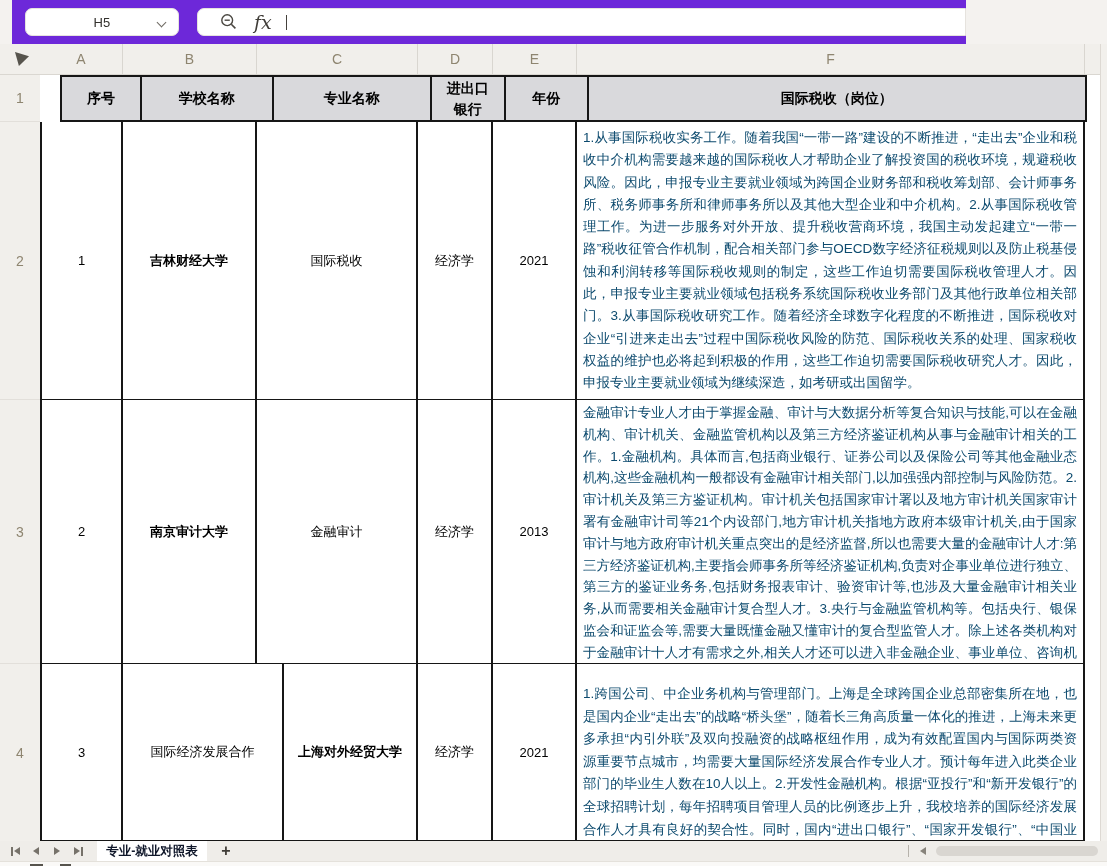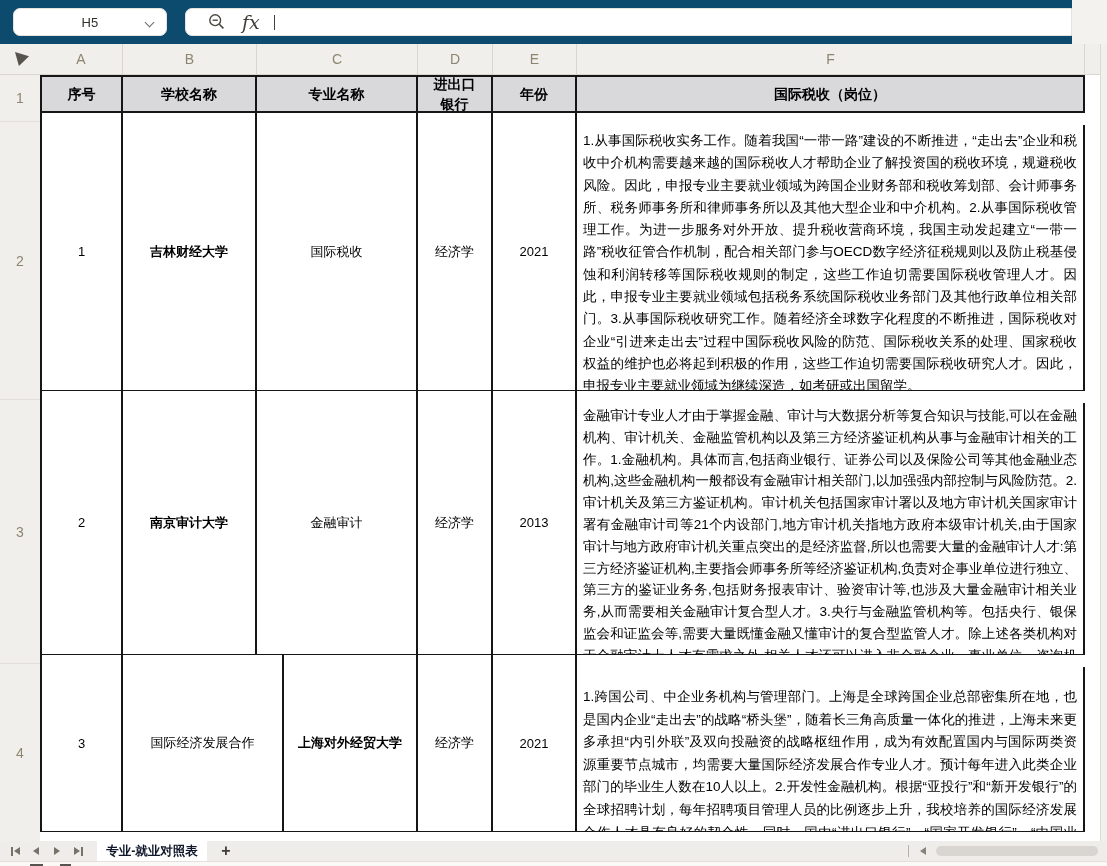--- a/index.html
+++ b/index.html
@@ -1,21 +1,21 @@
 <!DOCTYPE html>
 <html><head>
 <meta charset="utf-8">
 <style>
   * { margin:0; padding:0; box-sizing:border-box; }
   html,body { width:1107px; height:866px; overflow:hidden; }
   body { font-family:"Liberation Sans","DejaVu Sans",sans-serif; background:#f4f2ef; }
   .app { position:relative; width:1107px; height:866px; background:#f4f2ef; }
 
   
-  .topbar { position:absolute; top:0; left:0; width:1072px; height:44px; background:#0c4a6e; }
+  .topbar { position:absolute; top:0; left:12px; width:954px; height:44px; background:#6d28d9; }
   .namebox { position:absolute; left:13px; top:8px; width:154px; height:28px; background:#fff;
              border:1px solid #e6e3de; border-radius:7px; display:flex; align-items:center; justify-content:center; }
   .namebox .ref { font-size:13px; color:#33312d; letter-spacing:.3px; }
   .namebox .chev { position:absolute; right:13px; top:10px; width:7px; height:7px;
                    border-right:1.4px solid #6e6a63; border-bottom:1.4px solid #6e6a63; transform:rotate(45deg); }
   .fxbar { position:absolute; left:185px; top:8px; right:0px; height:28px; background:#fff;
            border:1px solid #e6e3de; border-radius:7px 0 0 7px; display:flex; align-items:center; }
   .magicon { margin-left:22px; width:18px; height:18px; }
   .fxlabel { margin-left:16px; font-family:"DejaVu Serif","Liberation Serif",serif; font-style:italic;
              font-size:19px; color:#403d38; }
@@ -47,30 +47,30 @@
   .rn-3 { top:325px; height:264px; }
   .rn-4 { top:589px; height:177px; border-bottom:none; }
   .rightvoid { position:absolute; left:1087px; top:0; width:20px; height:766px; background:#fff; }
 
   .table { position:absolute; left:40px; top:0; width:1047px; }
   .trow { display:flex; overflow:hidden; }
   .cell { border-right:2px solid #161616; border-bottom:1px solid #161616; background:#fff;
           display:flex; align-items:center; justify-content:center; text-align:center;
           font-size:13px; color:#000; }
   .trow .cell:first-child { border-left:2px solid #161616; }
-  .thead { height:38px; }
+  .thead { height:47px;margin-left:20px; }
   .thead .cell { background:#d9d9dc; font-weight:bold; font-size:14px; line-height:1.45;
                  border-top:2px solid #161616; border-bottom:2px solid #161616; padding:0 10px; }
   .row2 { height:278px; }
   .row3 { height:264px; }
   .row4 { height:177px; }
   .w-a { width:83px; }  .w-b { width:134px;font-weight:bold; } .w-c { width:161px; }
   .w-d { width:75px; }  .w-e { width:84px; }  .w-f { width:508px; }
   .fcell { display:block; text-align:justify; text-justify:inter-ideograph; padding:22px 6px 0 6px;
-           font-size:13.5px; color:#000000; overflow:hidden;margin-top:12px; }
+           font-size:13.5px; color:#0c4a6e; overflow:hidden; }
   .f-r2 { line-height:22.3px; padding-top:5px; }
   .f-r3 { line-height:21.8px; padding-top:2px; }
   .f-r4 { line-height:22.6px; padding-top:19px; }
 
   
   .vscroll { position:absolute; right:0; top:44px; width:7px; height:797px; background:#f2f0ec;
              border-left:1px solid #ddd9d3; }
 
   
   .tabbar { position:absolute; left:0; top:841px; width:1107px; height:20px; background:#efede9; }

